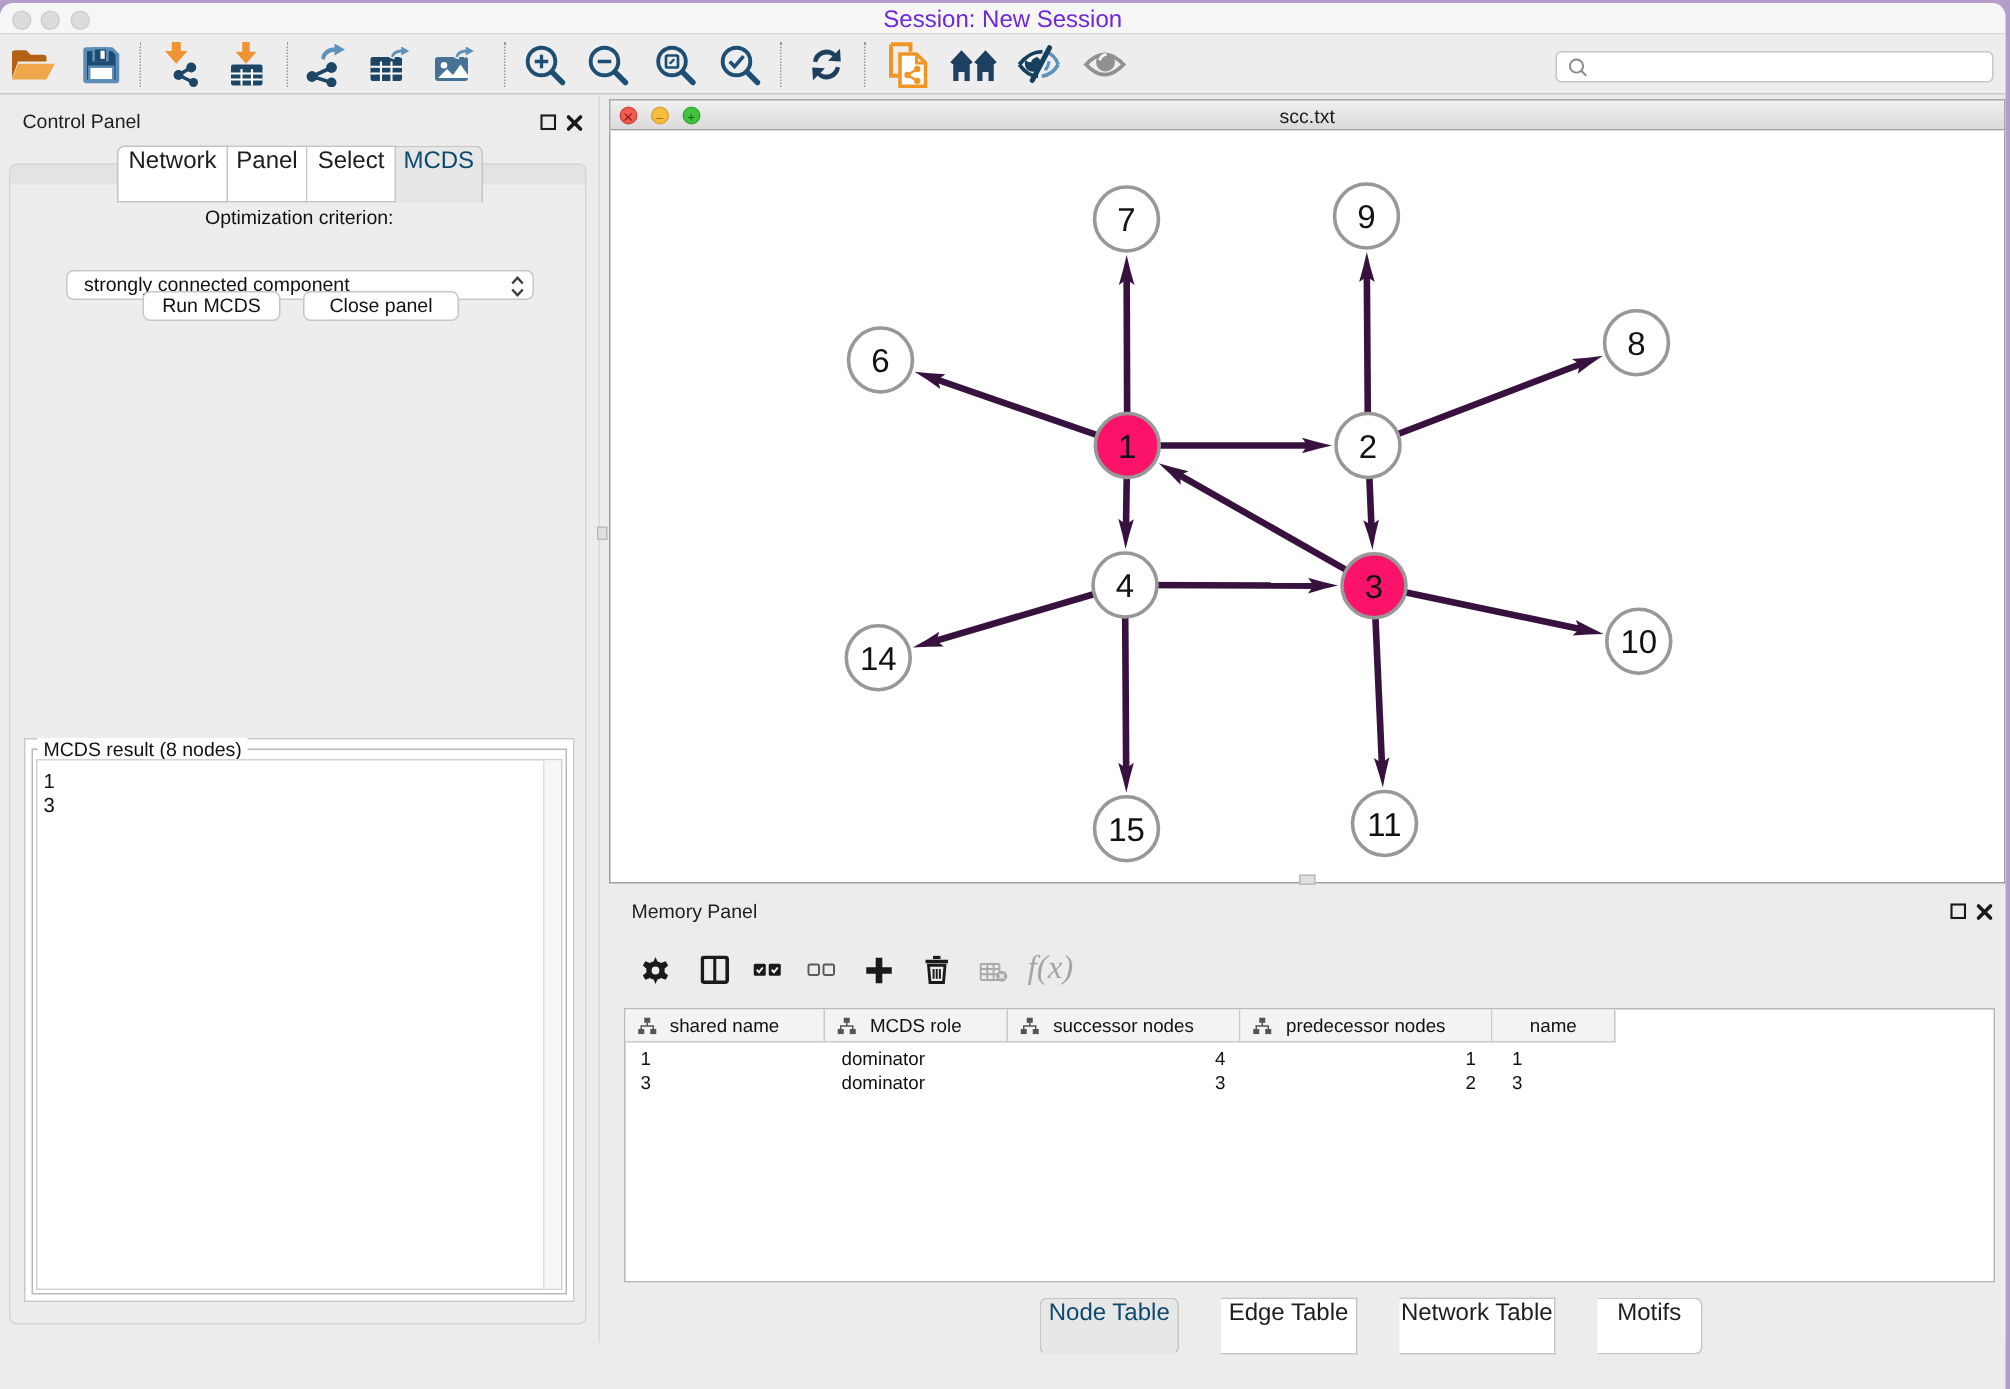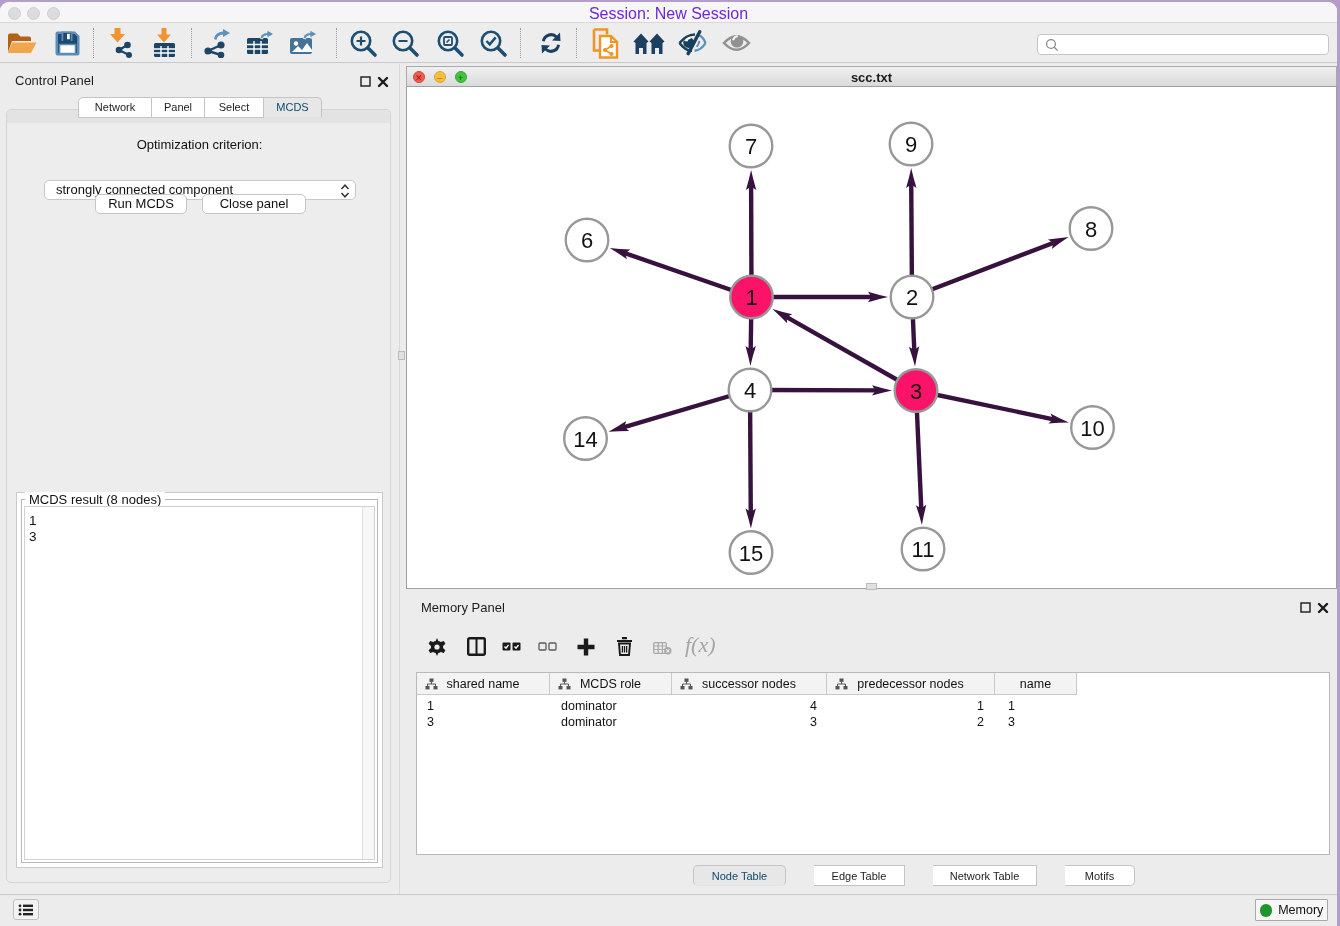--- a/index.html
+++ b/index.html
@@ -21,22 +21,22 @@
 .tbsep { position:absolute; top:5px; height:30px; width:0; border-left:1px dotted #9a9a9a; }
 #searchbox { position:absolute; left:1037px; top:11px; width:292px; height:21px; background:#fff;
   border:1px solid #c6c6c6; border-radius:4px; }
 
 #cpanel { position:absolute; left:0; top:62px; width:399px; height:832px; background:#ececec; }
 #cp-head { position:absolute; left:15px; top:9px; font-size:13px; color:#1d1d1d; }
 .wbtn { position:absolute; top:12px; }
 #cp-box { position:absolute; left:6px; top:45px; width:385px; height:774px; background:#ededed;
   border:1px solid #d4d4d4; border-radius:5px; }
 .tabrow { position:absolute; display:flex; }
-.tab { font-size:11px; color:#1d1d1d; background:#fff; border:1px solid #c4c4c4; border-left:none;
-  padding:2px 0 3px 0; height:21px; line-height:15px; text-align:center; white-space:nowrap; }
+.tab { font-size:16px; color:#1d1d1d; background:#fff; border:1px solid #c4c4c4; border-left:none;
+  padding:2px 0 3px 0; height:38px; line-height:15px; text-align:center; white-space:nowrap; }
 .tab.first { border-left:1px solid #c4c4c4; border-radius:5px 0 0 0; }
 .tab.last { border-radius:0 5px 0 0; }
 .tab.sel { background:#e7e7e7; color:#0c4a6e; border-bottom:1px solid #e3e3e3; }
 #opt-label { position:absolute; left:0; top:73px; width:100%; text-align:center; font-size:13px; color:#111; }
 #dropdown { position:absolute; left:44px; top:96px; width:312px; height:20px; background:#fff;
   border:1px solid #c8c8c8; border-radius:5px; font-size:13px; color:#111; line-height:18px;
   padding-left:11px;margin-top:20px; }
 .mbtn { position:absolute; top:130px; height:20px; background:#fff; border:1px solid #c6c6c6;
   border-radius:5px; font-size:13px; color:#111; text-align:center; line-height:18px; }
 #mcds-box { position:absolute; left:16px; top:428px; width:367px; height:376px; background:#fff;
@@ -44,21 +44,21 @@
 #mcds-title { position:absolute; left:8px; top:-1px; background:#fff; padding:0 4px; font-size:13px; color:#111; }
 #mcds-scroll { position:absolute; right:8px; top:14px; bottom:8px; width:12px; background:#f7f7f7;
   border-left:1px solid #e0e0e0; }
 
 #vsplit-handle { position:absolute; left:398px; top:349px; width:7px; height:9px; background:#e0e0e0; border:1px solid #bbb; }
 #hsplit-handle { position:absolute; left:866px; top:581px; width:11px; height:7px; background:#e0e0e0; border:1px solid #bbb; }
 
 #netwin { position:absolute; left:406px; top:64px; width:931px; height:523px; }
 #net-titlebar { position:absolute; left:0; top:0; width:100%; height:21px;
   background:linear-gradient(#f0f0f0,#dadada); border:1px solid #a9a9a9; border-bottom:1px solid #9f9f9f; }
-#net-title { position:absolute; width:100%; top:2.5px; text-align:center; font-size:13px; font-weight:700; color:#1a1a1a; }
+#net-title { position:absolute; width:100%; top:2.5px; text-align:center; font-size:13px; font-weight:400; color:#1a1a1a; }
 .mac { position:absolute; top:3.5px; width:12.5px; height:12.5px; border-radius:50%; font-size:9px;
   line-height:12px; text-align:center; }
 #canvas { position:absolute; left:0; top:21px; width:931px; height:502px; background:#fff;
   border:1px solid #9f9f9f; border-top:none; }
 
 #tpanel { position:absolute; left:406px; top:590px; width:931px; height:302px; background:#ececec; }
 #tp-head { position:absolute; left:15px; top:8px; font-size:13px; color:#1d1d1d; }
 #tp-toolbar { position:absolute; left:0; top:30px; width:100%; height:40px; }
 #ttable { position:absolute; left:10px; top:80px; width:914px; height:183px; background:#fff;
   border:1px solid #b9b9b9; }
@@ -437,26 +437,13 @@
       <div class="td" style="left:591px;top:41px">3</div>
     </div>
     <div id="btabs">
       <div class="tab first sel" style="width:93px;border-radius:5px;line-height:16px">Node Table</div>
       <div class="tab" style="width:91px;line-height:16px">Edge Table</div>
       <div class="tab" style="width:104px;line-height:16px">Network Table</div>
       <div class="tab last" style="width:70px;border-radius:0 5px 5px 0;line-height:16px">Motifs</div>
     </div>
   </div>
 
-  <div id="statusbar">
-    <div id="list-btn">
-      <svg width="16" height="14" viewBox="0 0 16 14">
-        <circle cx="2" cy="2.8" r="1.4" fill="#222"></circle>
-          <rect x="5" y="1.6" width="10" height="2.4" fill="#222"></rect>
-        <circle cx="2" cy="7" r="1.4" fill="#222"></circle>
-          <rect x="5" y="5.8" width="10" height="2.4" fill="#222"></rect>
-        <circle cx="2" cy="11.2" r="1.4" fill="#222"></circle>
-          <rect x="5" y="10" width="10" height="2.4" fill="#222"></rect>
-      </svg>
-    </div>
-    <div id="mem-btn"><span style="display:inline-block;width:12.5px;height:12.5px;border-radius:50%;background:#1d9630;vertical-align:-2.5px;margin-right:6px"></span>Memory</div>
-  </div>
 </div>
 
 </body></html>

